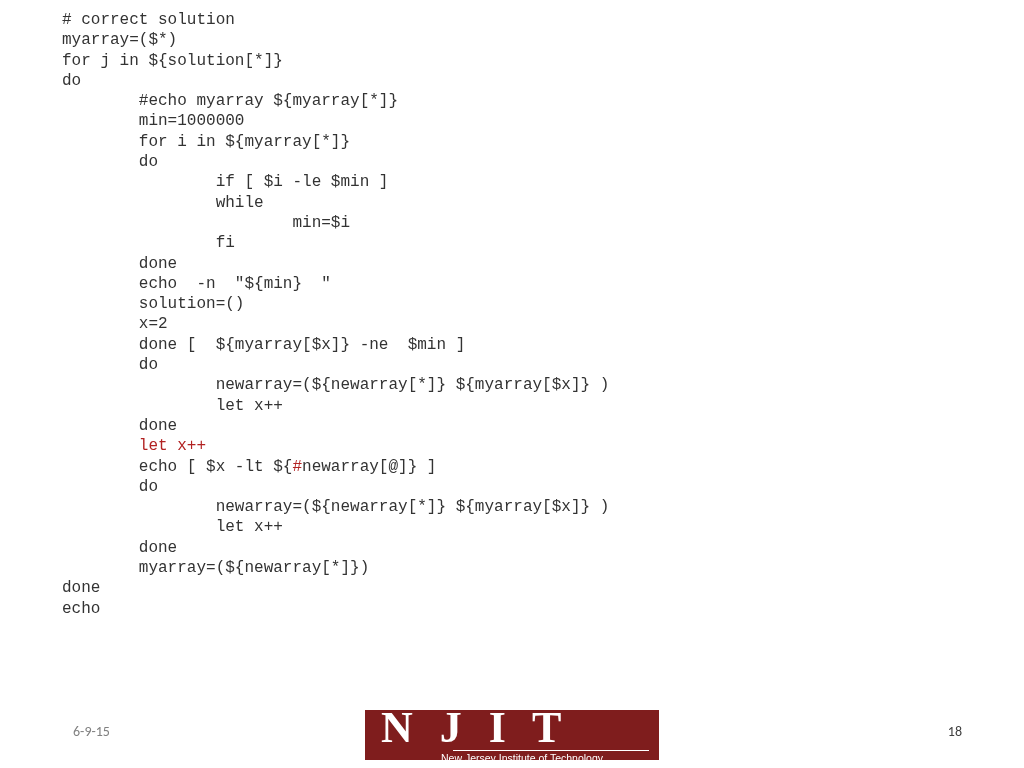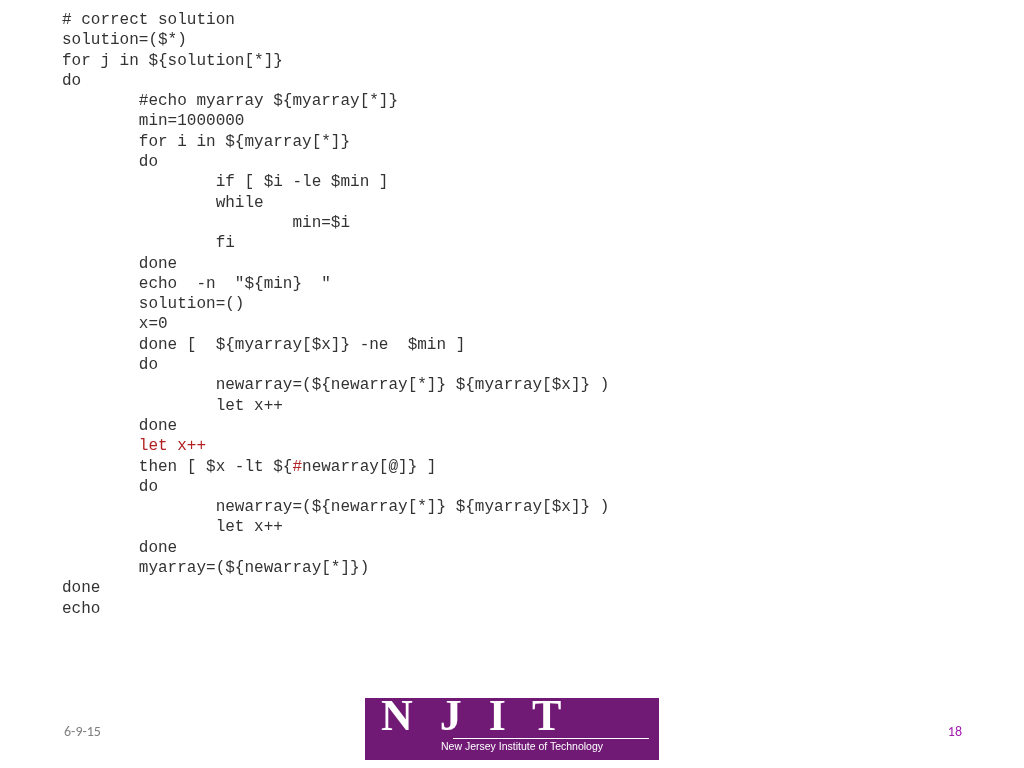--- a/index.html
+++ b/index.html
@@ -11,41 +11,41 @@
     left: 62px;
     font-size: 16px;
     line-height: 20.3px;
     color: #333;
     white-space: pre;
     font-family: "Courier New", monospace;
   }
   .red { color: #b22222; }
   .footer-date {
     position: absolute;
-    left: 64px;
+    left: 73px;
     bottom: 28px;
     font-family: Calibri, Arial, sans-serif;
     font-size: 14px;
     color: #808080;
   }
   .footer-page {
     position: absolute;
     right: 62px;
     bottom: 28px;
     font-family: Calibri, Arial, sans-serif;
     font-size: 14px;
-    color: #a21caf;
+    color: #404040;
   }
   .logo {
     position: absolute;
     left: 365px;
     bottom: 8px;
     width: 294px;
-    height: 62px;
-    background: #701a75;
+    height: 50px;
+    background: #7f1d1d;
     color: #fff;
     font-family: "Times New Roman", serif;
     overflow: hidden;
   }
   .logo .big {
     position: absolute;
     top: -6px;
     left: 16px;
     font-size: 44px;
     font-weight: bold;
@@ -69,42 +69,42 @@
     font-family: Arial, sans-serif;
     padding-left: 20px;
   }
 </style>
 </head>
 <body>
 
 <div class="slide">
 
 <div class="code-area"><span># correct solution</span>
-<span>solution=($*)</span>
+<span>myarray=($*)</span>
 <span>for j in ${solution[*]}</span>
 <span>do</span>
 <span>        #echo myarray ${myarray[*]}</span>
 <span>        min=1000000</span>
 <span>        for i in ${myarray[*]}</span>
 <span>        do</span>
 <span>                if [ $i -le $min ]</span>
 <span>                while</span>
 <span>                        min=$i</span>
 <span>                fi</span>
 <span>        done</span>
 <span>        echo  -n  "${min}  "</span>
 <span>        solution=()</span>
-<span>        x=0</span>
+<span>        x=2</span>
 <span>        done [  ${myarray[$x]} -ne  $min ]</span>
 <span>        do</span>
 <span>                newarray=(${newarray[*]} ${myarray[$x]} )</span>
 <span>                let x++</span>
 <span>        done</span>
 <span>        </span><span class="red">let x++</span>
-<span>        then [ $x -lt ${</span><span class="red">#</span><span>newarray[@]} ]</span>
+<span>        echo [ $x -lt ${</span><span class="red">#</span><span>newarray[@]} ]</span>
 <span>        do</span>
 <span>                newarray=(${newarray[*]} ${myarray[$x]} )</span>
 <span>                let x++</span>
 <span>        done</span>
 <span>        myarray=(${newarray[*]})</span>
 <span>done</span>
 <span>echo</span></div>
 
   <div class="footer-date">6-9-15</div>
   <div class="footer-page">18</div>

